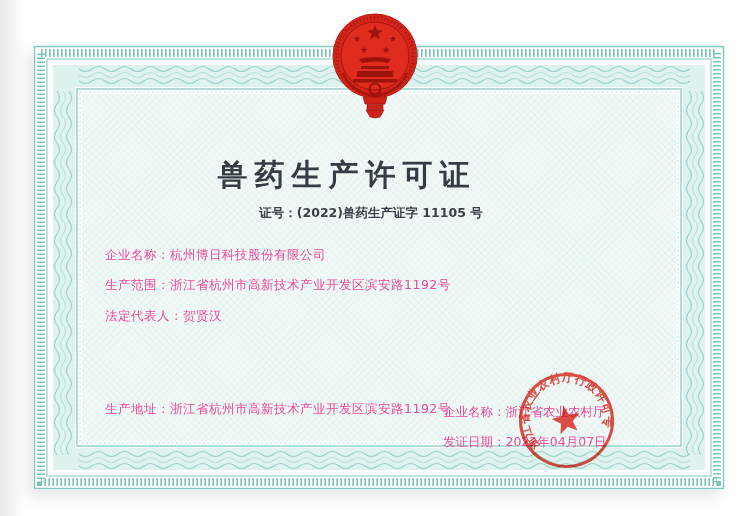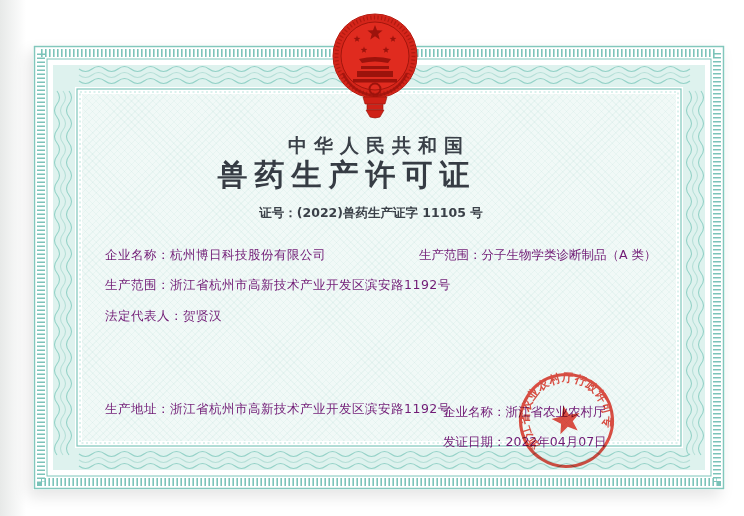--- a/index.html
+++ b/index.html
@@ -10,21 +10,21 @@
            linear-gradient(90deg,#e7e9e8 0px,#ffffff 26px),
            #ffffff;}
   .cert{position:absolute;left:33px;top:45px;width:692px;height:445px;
         background:#ffffff;box-shadow:-5px 7px 14px rgba(0,0,0,0.10);}
   .border-svg{position:absolute;left:0;top:0;width:692px;height:445px;}
   .texture{position:absolute;left:49px;top:49px;width:594px;height:347px;
         background:
           repeating-linear-gradient(45deg, rgba(110,185,172,0.07) 0 1px, rgba(0,0,0,0) 1px 5px),
           repeating-linear-gradient(-45deg, rgba(110,185,172,0.07) 0 1px, rgba(0,0,0,0) 1px 5px);
         pointer-events:none;}
-  .txt{position:absolute;color:#701a75;white-space:nowrap;}
+  .txt{position:absolute;color:#ec4899;white-space:nowrap;}
   .country{left:0;width:692px;text-align:center;top:88px;
            font-size:19px;font-weight:700;letter-spacing:7px;color:#3a4048;}
   .big-title{left:0;width:628px;text-align:center;top:110px;
            font-size:30px;font-weight:700;letter-spacing:7px;color:#363c44;}
   .certno{left:0;width:676px;text-align:center;top:160px;
            font-size:12.5px;font-weight:600;color:#3a4048;}
   .row{font-size:12.5px;font-weight:500;left:72px;}
   .row .lab{letter-spacing:0.5px;}
   .row .val{letter-spacing:0.5px;}
   .r-right{font-size:12.5px;font-weight:500;}
@@ -59,40 +59,36 @@
         <path stroke="#b3ded6" d="M662 46 q5 6.5 0 13 t0 13 t0 13 t0 13 t0 13 t0 13 t0 13 t0 13 t0 13 t0 13 t0 13 t0 13 t0 13 t0 13 t0 13 t0 13 t0 13 t0 13 t0 13 t0 13 t0 13 t0 13 t0 13 t0 13 t0 13 t0 13 t0 13 t0 13"></path>
         <path stroke="#8ecfc4" d="M668 46 q5 6.5 0 13 t0 13 t0 13 t0 13 t0 13 t0 13 t0 13 t0 13 t0 13 t0 13 t0 13 t0 13 t0 13 t0 13 t0 13 t0 13 t0 13 t0 13 t0 13 t0 13 t0 13 t0 13 t0 13 t0 13 t0 13 t0 13 t0 13 t0 13"></path>
       </g>
       <rect x="44" y="44" width="604" height="357" fill="none" stroke="#7fc6bb" stroke-width="1.2"></rect>
       <rect x="47" y="47" width="598" height="351" fill="none" stroke="#a5dad1" stroke-width="0.8" stroke-dasharray="2 2.5"></rect>
       <rect x="49" y="49" width="594" height="347" fill="#f1f9f7"></rect>
     </svg>
 
     <div class="texture"></div>
 
-    <div class="txt country">中华人民共和国</div>
     <div class="txt big-title">兽药生产许可证</div>
     <div class="txt certno">证号：(2022)兽药生产证字 11105 号</div>
 
     <div class="txt row" style="top:202px">
       <span class="lab">企业名称：</span><span class="val">杭州博日科技股份有限公司</span>
     </div>
     <div class="txt row" style="top:232px">
       <span class="lab">生产范围：</span><span class="val">浙江省杭州市高新技术产业开发区滨安路1192号</span>
     </div>
     <div class="txt row" style="top:263px">
       <span class="lab">法定代表人：</span><span class="val">贺贤汉</span>
     </div>
     <div class="txt row" style="top:356px">
       <span class="lab">生产地址：</span><span class="val">浙江省杭州市高新技术产业开发区滨安路1192号</span>
     </div>
 
-    <div class="txt r-right" style="left:386px;top:202px">
-      <span class="lab">生产范围：</span><span class="val">分子生物学类诊断制品（A 类）</span>
-    </div>
     <div class="txt r-right" style="left:410px;top:359px">
       <span class="lab">企业名称：</span><span class="val">浙江省农业农村厅</span>
     </div>
     <div class="txt r-right" style="left:410px;top:389px">
       <span class="lab">发证日期：</span><span class="val">2022年04月07日</span>
     </div>
   </div>
 
   <svg class="emblem" viewBox="0 0 90 110">
     <defs>

